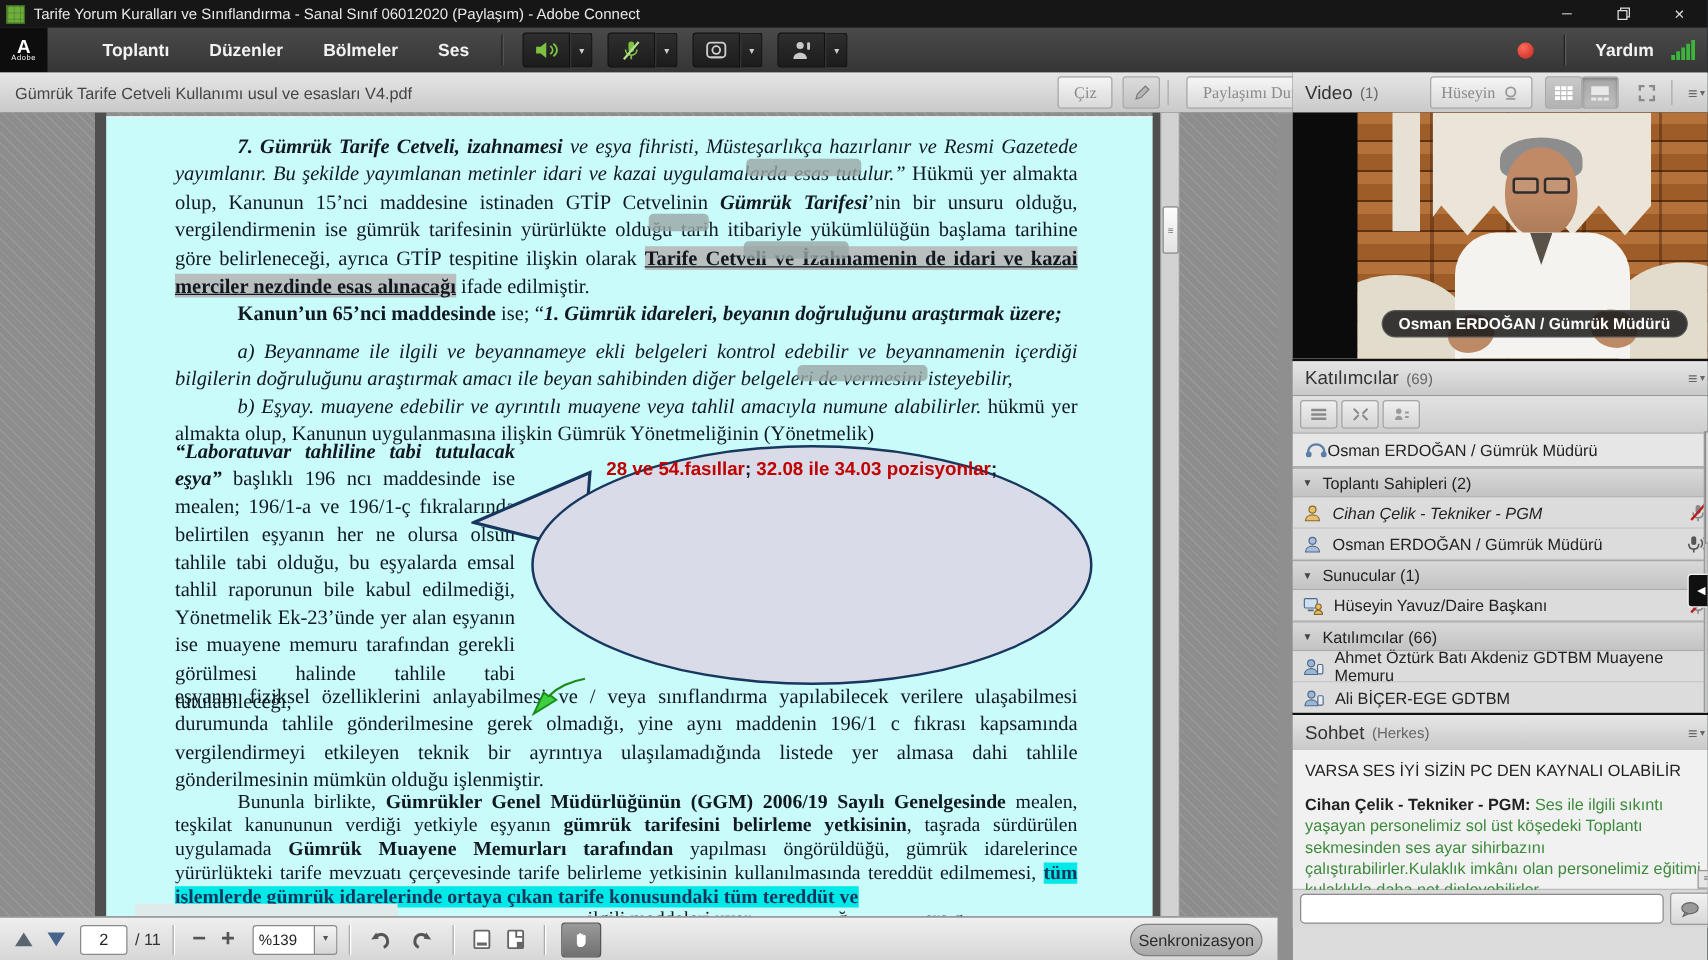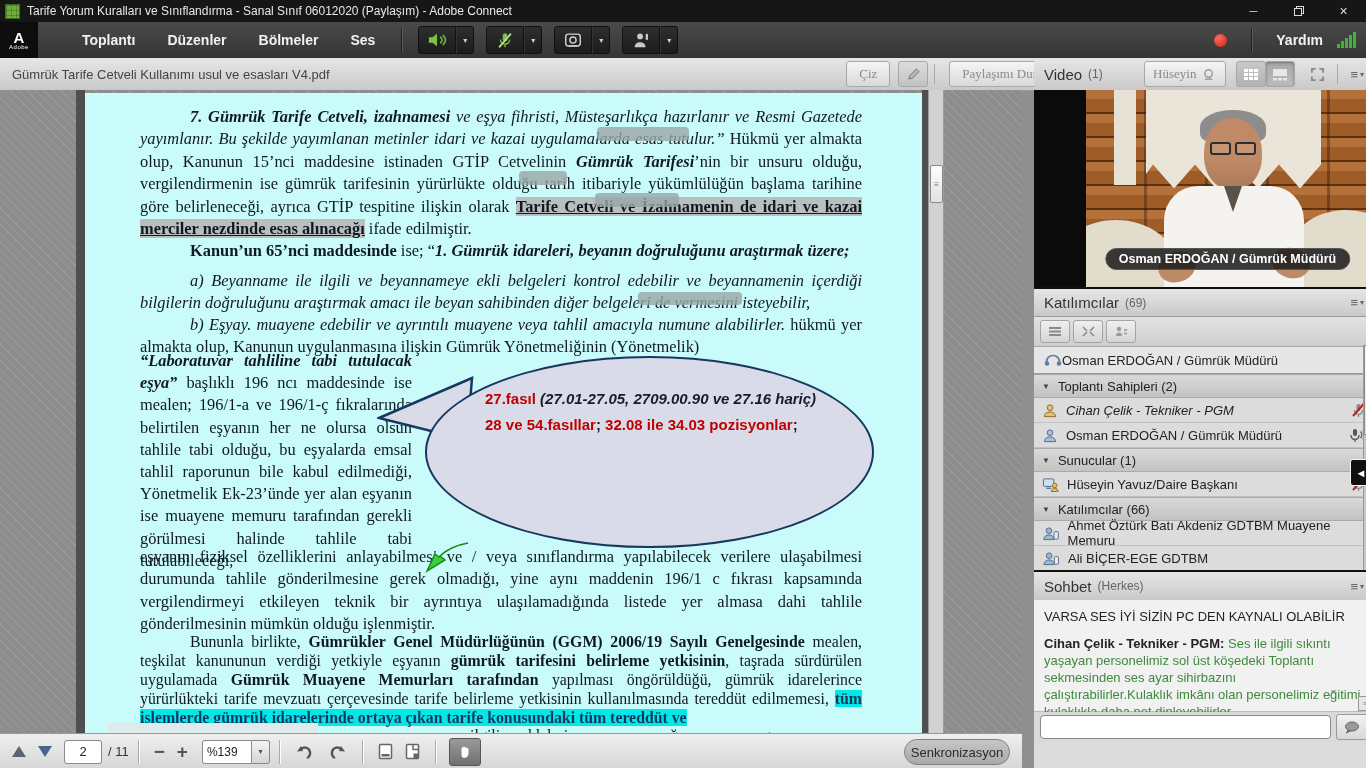--- a/index.html
+++ b/index.html
@@ -271,21 +271,20 @@
         <div class="doc ind it" style="top:176px"><span>a) Beyanname ile ilgili ve beyannameye ekli belgeleri kontrol edebilir ve beyannamenin içerdiği bilgilerin doğruluğunu araştırmak amacı ile beyan sahibinden diğer belgeleri de vermesini isteyebilir,</span></div>
 
         <div class="doc ind" style="top:220px"><span class="it">b) Eşyay. muayene edebilir ve ayrıntılı muayene veya tahlil amacıyla numune alabilirler.</span><span>  hükmü yer almakta olup, Kanunun uygulanmasına ilişkin Gümrük Yönetmeliğinin (Yönetmelik)</span></div>
 
         <div class="leftcol"><span class="bdit">“Laboratuvar tahliline tabi tutulacak eşya”</span><span> başlıklı 196 ncı maddesinde ise mealen; 196/1-a ve 196/1-ç fıkralarında belirtilen eşyanın her ne olursa olsun tahlile tabi olduğu, bu eşyalarda emsal tahlil raporunun bile kabul edilmediği, Yönetmelik Ek-23’ünde yer alan eşyanın ise muayene memuru tarafından gerekli görülmesi halinde tahlile tabi tutulabileceği,</span></div>
 
         <svg class="abs" style="left:292px;top:272px" width="100" height="92">
           <polygon points="2,52 95,12 90,74" fill="#d9dce8" stroke="#17375e" stroke-width="2.5"></polygon>
         </svg>
         <div class="bubble">
-          <div class="bl" style="margin-top:32px"><span class="red">27.fasıl</span><span class="darktx it"> (27.01-27.05, 2709.00.90 ve 27.16 hariç)</span></div>
           <div class="bl" style="margin-top:9px"><span class="red">28 ve 54.fasıllar</span><span class="darktx">; </span><span class="red">32.08 ile 34.03 pozisyonlar</span><span class="darktx">;</span></div>
         </div>
 
         <div class="doc" style="top:452px"><span>eşyanın fiziksel özelliklerini anlayabilmesi ve / veya sınıflandırma yapılabilecek verilere ulaşabilmesi durumunda tahlile gönderilmesine gerek olmadığı, yine aynı maddenin 196/1 c fıkrası kapsamında vergilendirmeyi etkileyen teknik bir ayrıntıya ulaşılamadığında listede yer almasa dahi tahlile gönderilmesinin mümkün olduğu işlenmiştir.</span></div>
 
         <div class="doc ind" style="top:538px;font-size:15.8px;line-height:19px;max-height:96px;overflow:hidden"><span>Bununla birlikte, </span><span class="bd">Gümrükler Genel Müdürlüğünün (GGM) 2006/19 Sayılı Genelgesinde</span><span> mealen, teşkilat kanununun verdiği yetkiyle eşyanın </span><span class="bd">gümrük tarifesini belirleme yetkisinin</span><span>, taşrada sürdürülen uygulamada </span><span class="bd">Gümrük Muayene Memurları tarafından</span><span> yapılması öngörüldüğü, gümrük idarelerince yürürlükteki tarife mevzuatı çerçevesinde tarife belirleme yetkisinin kullanılmasında tereddüt edilmemesi, </span><span class="cyanhl">tüm işlemlerde gümrük idarelerinde ortaya çıkan tarife konusundaki tüm tereddüt ve</span></div>
 
         <div class="fragline">
           <span class="cyanhl abs" style="left:0">uy s</span>
           <span class="abs" style="left:330px">ilgili maddeleri uyar</span>

